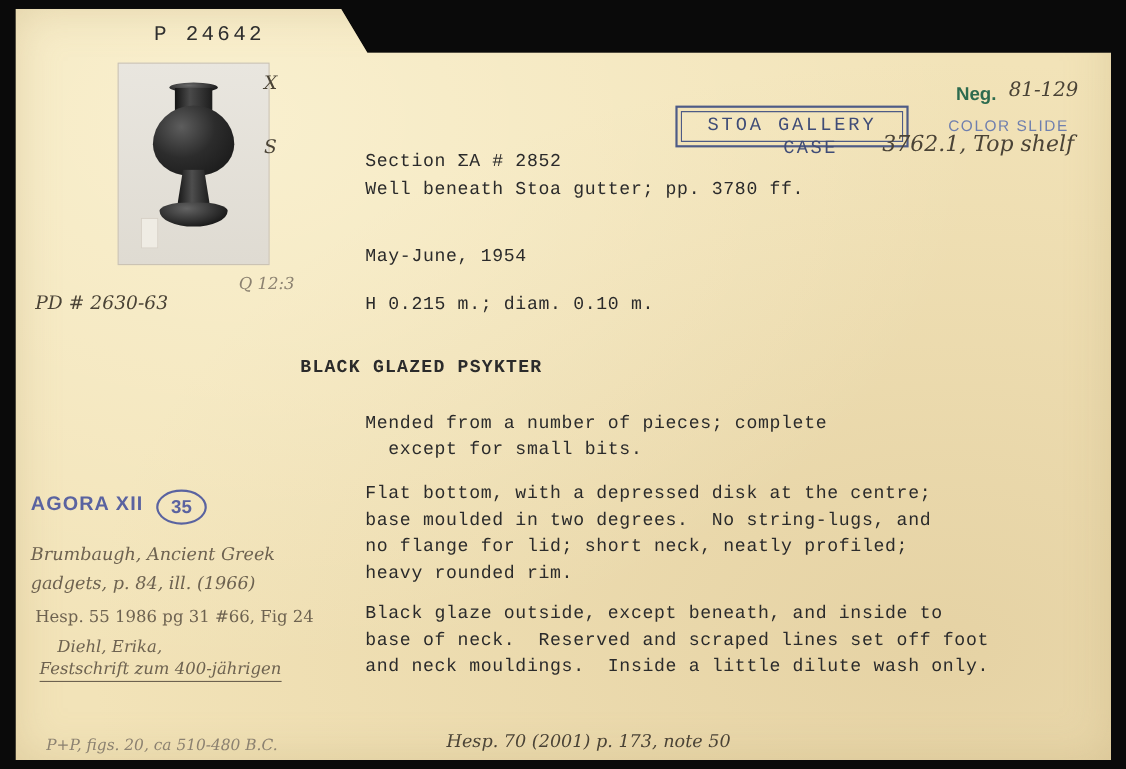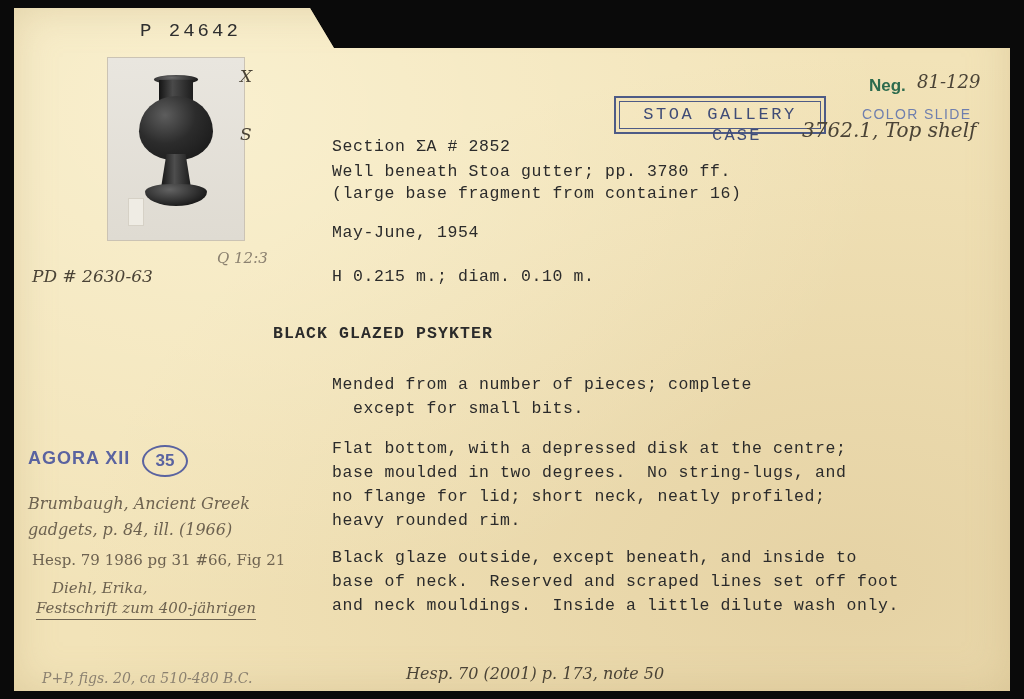--- a/index.html
+++ b/index.html
@@ -242,21 +242,20 @@
       <div id="stoa-text">STOA GALLERY</div>
     </div>
     <div id="case-label">CASE</div>
     <div class="hw dark" style="left:788px; top:112px; font-size:20px;">3762.1, Top shelf</div>
     <div id="color-slide">COLOR SLIDE</div>
     <div id="neg-label">Neg.</div>
     <div class="hw dark" style="left:903px; top:64px; font-size:18px;">81-129</div>
 
     <div class="tw" style="left:318px; top:126px;">Section ΣA # 2852</div>
     <div class="tw" style="left:318px; top:151px;">Well beneath Stoa gutter; pp. 3780 ff.</div>
-    <div class="tw" style="left:318px; top:173px;">(large base fragment from container 16)</div>
 
     <div class="tw" style="left:318px; top:212px;">May-June, 1954</div>
 
     <div class="tw" style="left:318px; top:256px;">H 0.215 m.; diam. 0.10 m.</div>
 
     <div class="tw bold" style="left:259px; top:313px;">BLACK GLAZED PSYKTER</div>
 
     <div class="tw" style="left:318px; top:364px;">Mended from a number of pieces; complete</div>
     <div class="tw" style="left:339px; top:388px;">except for small bits.</div>
 
@@ -269,21 +268,21 @@
     <div class="tw" style="left:318px; top:537px;">Black glaze outside, except beneath, and inside to</div>
     <div class="tw" style="left:318px; top:585px;">and neck mouldings.  Inside a little dilute wash only.</div>
 
     <div class="hw dark" style="left:18px; top:258px; font-size:17px;text-align:right;">PD # 2630-63</div>
 
     <div id="agora-stamp">AGORA XII</div>
     <div id="agora-num">35</div>
 
     <div class="hw" style="left:14px; top:486px; font-size:16px;">Brumbaugh, Ancient Greek</div>
     <div class="hw" style="left:14px; top:512px; font-size:16px;">gadgets, p. 84, ill. (1966)</div>
-    <div class="hw" style="left:18px; top:542px; font-size:15px; font-style:normal;">Hesp. 79 1986 pg 31 #66, Fig 21</div>
+    <div class="hw" style="left:18px; top:542px; font-size:15px; font-style:normal;">Hesp. 55 1986 pg 31 #66, Fig 24</div>
 
     <div class="hw" style="left:38px; top:570px; font-size:15px;">Diehl, Erika,</div>
     <div class="hw underline-hw" style="left:22px; top:590px; font-size:15px;">Festschrift zum 400-jährigen</div>
     <div class="hw" style="left:48px; top:637px; font-size:15px;margin-top:43px;">Zweibrücken 1959, p. 27.</div>
 
     <div class="hw faint" style="left:28px; top:660px; font-size:14px;">P+P, figs. 20, ca 510-480 B.C.</div>
     <div class="hw dark" style="left:392px; top:656px; font-size:16px;">Hesp. 70 (2001) p. 173, note 50</div>
 
   </div>
 </div>

